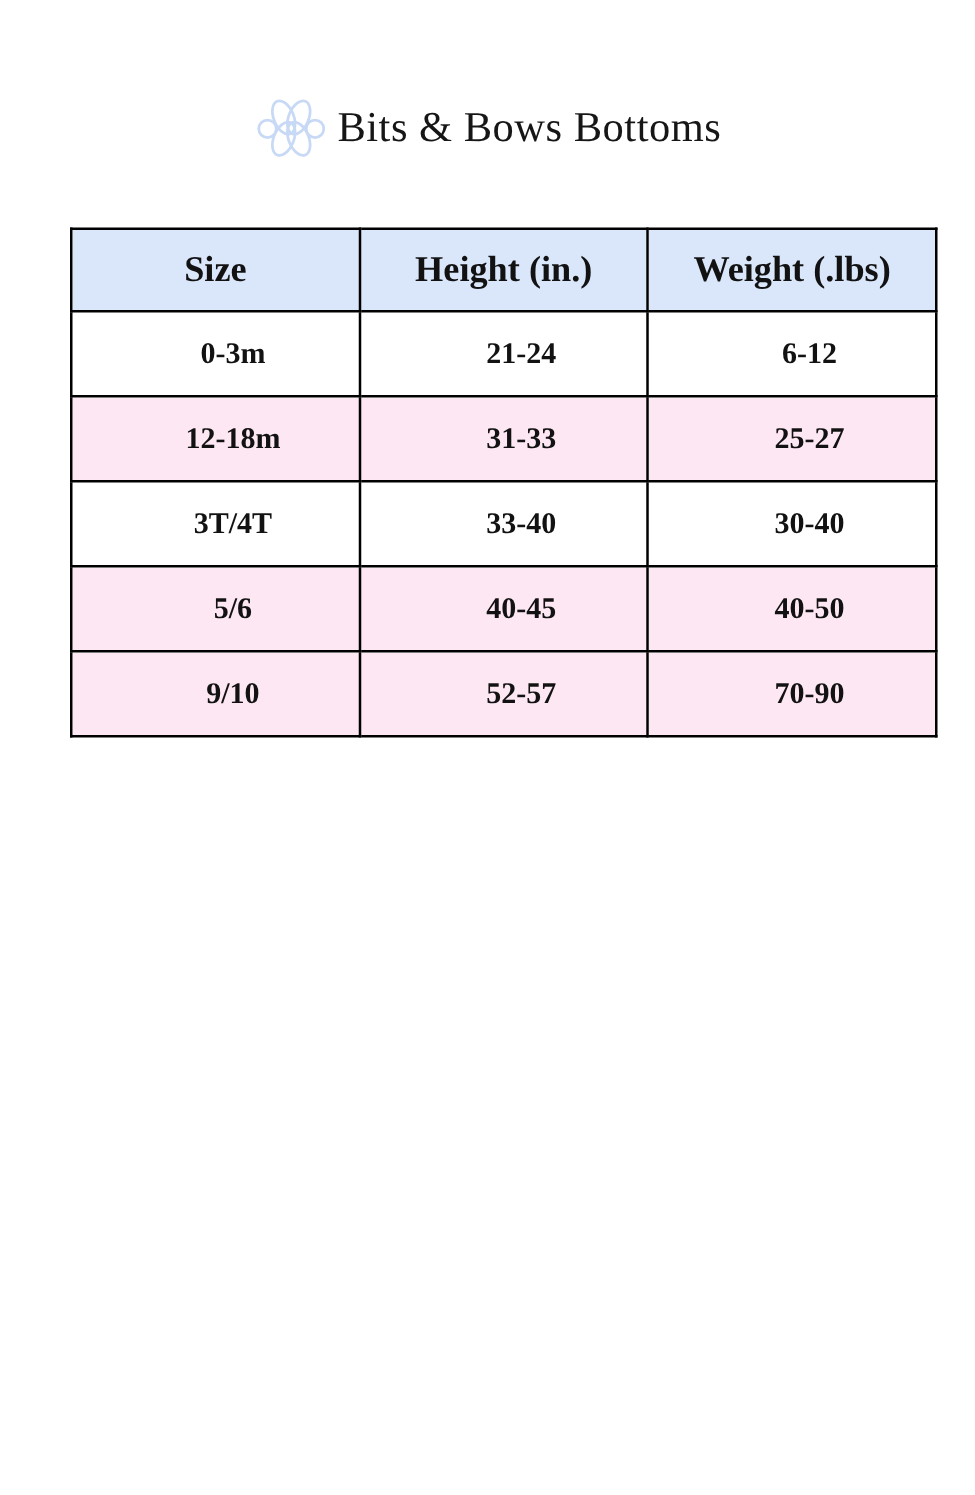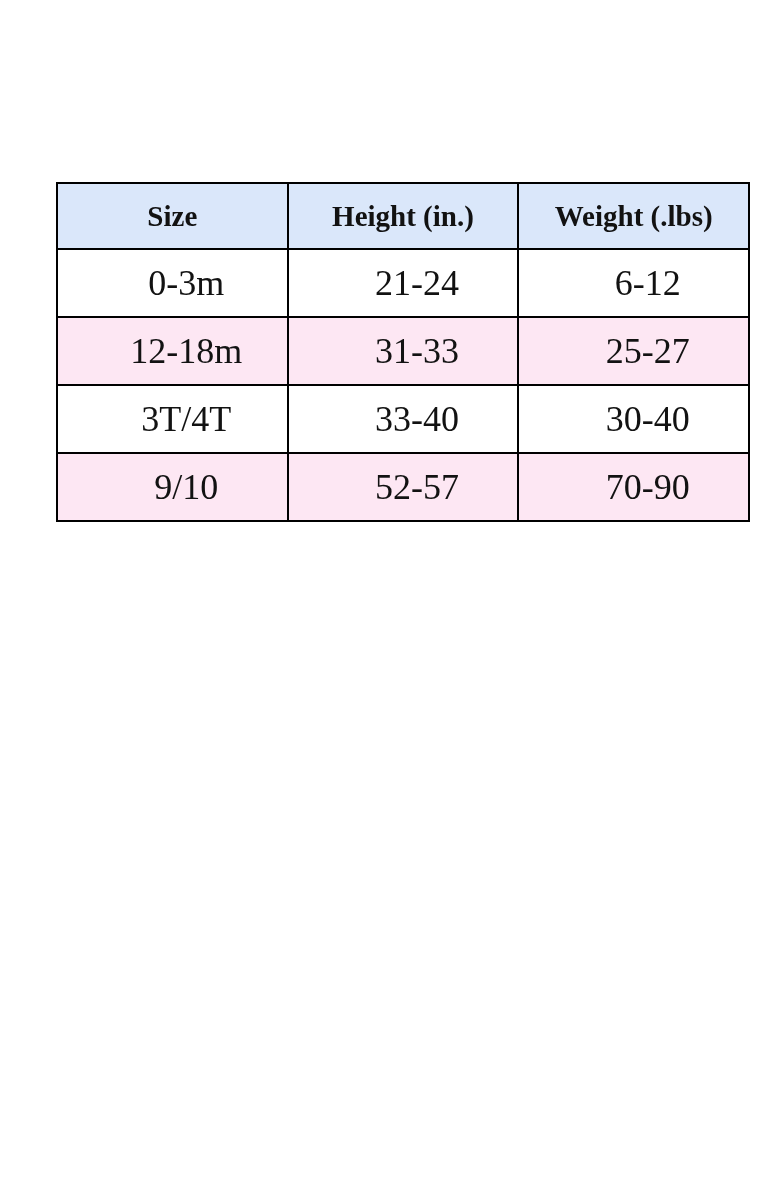--- a/index.html
+++ b/index.html
@@ -61,37 +61,52 @@
     overflow: hidden;
   }
   .size-chart thead th {
     height: 64px;
     font-size: 29px;
     font-weight: bold;
     background: #dae7fa;
   }
   .size-chart tbody td {
     height: 66px;
-    font-size: 36px;
-    font-weight: normal;
+    font-size: 24px;
+    font-weight: bold;
     background: #ffffff;
     padding-left: 28px;
   }
   .size-chart tbody tr.pink td {
     background: #fde7f3;
   }
   .size-chart tbody tr.white td {
     background: #ffffff;
   }
 </style>
 </head>
 <body>
 
 <div class="canvas">
 
+  <header class="brand">
+    <span class="logo">
+      <svg viewBox="0 0 60 58" width="60" height="58" xmlns="http://www.w3.org/2000/svg">
+        <g fill="none" stroke="#c7d9f5" stroke-width="2.2">
+          <ellipse cx="24" cy="20" rx="8" ry="14" transform="rotate(-22 24 20)"></ellipse>
+          <ellipse cx="36" cy="20" rx="8" ry="14" transform="rotate(22 36 20)"></ellipse>
+          <ellipse cx="24" cy="37" rx="8" ry="14" transform="rotate(22 24 37)"></ellipse>
+          <ellipse cx="36" cy="37" rx="8" ry="14" transform="rotate(-22 36 37)"></ellipse>
+          <circle cx="11" cy="29" r="7"></circle>
+          <circle cx="49" cy="29" r="7"></circle>
+        </g>
+      </svg>
+    </span>
+    <h1>Bits &amp; Bows Bottoms</h1>
+  </header>
 
   <table class="size-chart">
     <thead>
       <tr>
         <th>Size</th>
         <th>Height (in.)</th>
         <th>Weight (.lbs)</th>
       </tr>
     </thead>
     <tbody>
@@ -104,20 +119,25 @@
         <td>12-18m</td>
         <td>31-33</td>
         <td>25-27</td>
       </tr>
       <tr class="white">
         <td>3T/4T</td>
         <td>33-40</td>
         <td>30-40</td>
       </tr>
       <tr class="pink">
+        <td>5/6</td>
+        <td>40-45</td>
+        <td>40-50</td>
+      </tr>
+      <tr class="pink">
         <td>9/10</td>
         <td>52-57</td>
         <td>70-90</td>
       </tr>
     </tbody>
   </table>
 
 </div>
 
 </body></html>

